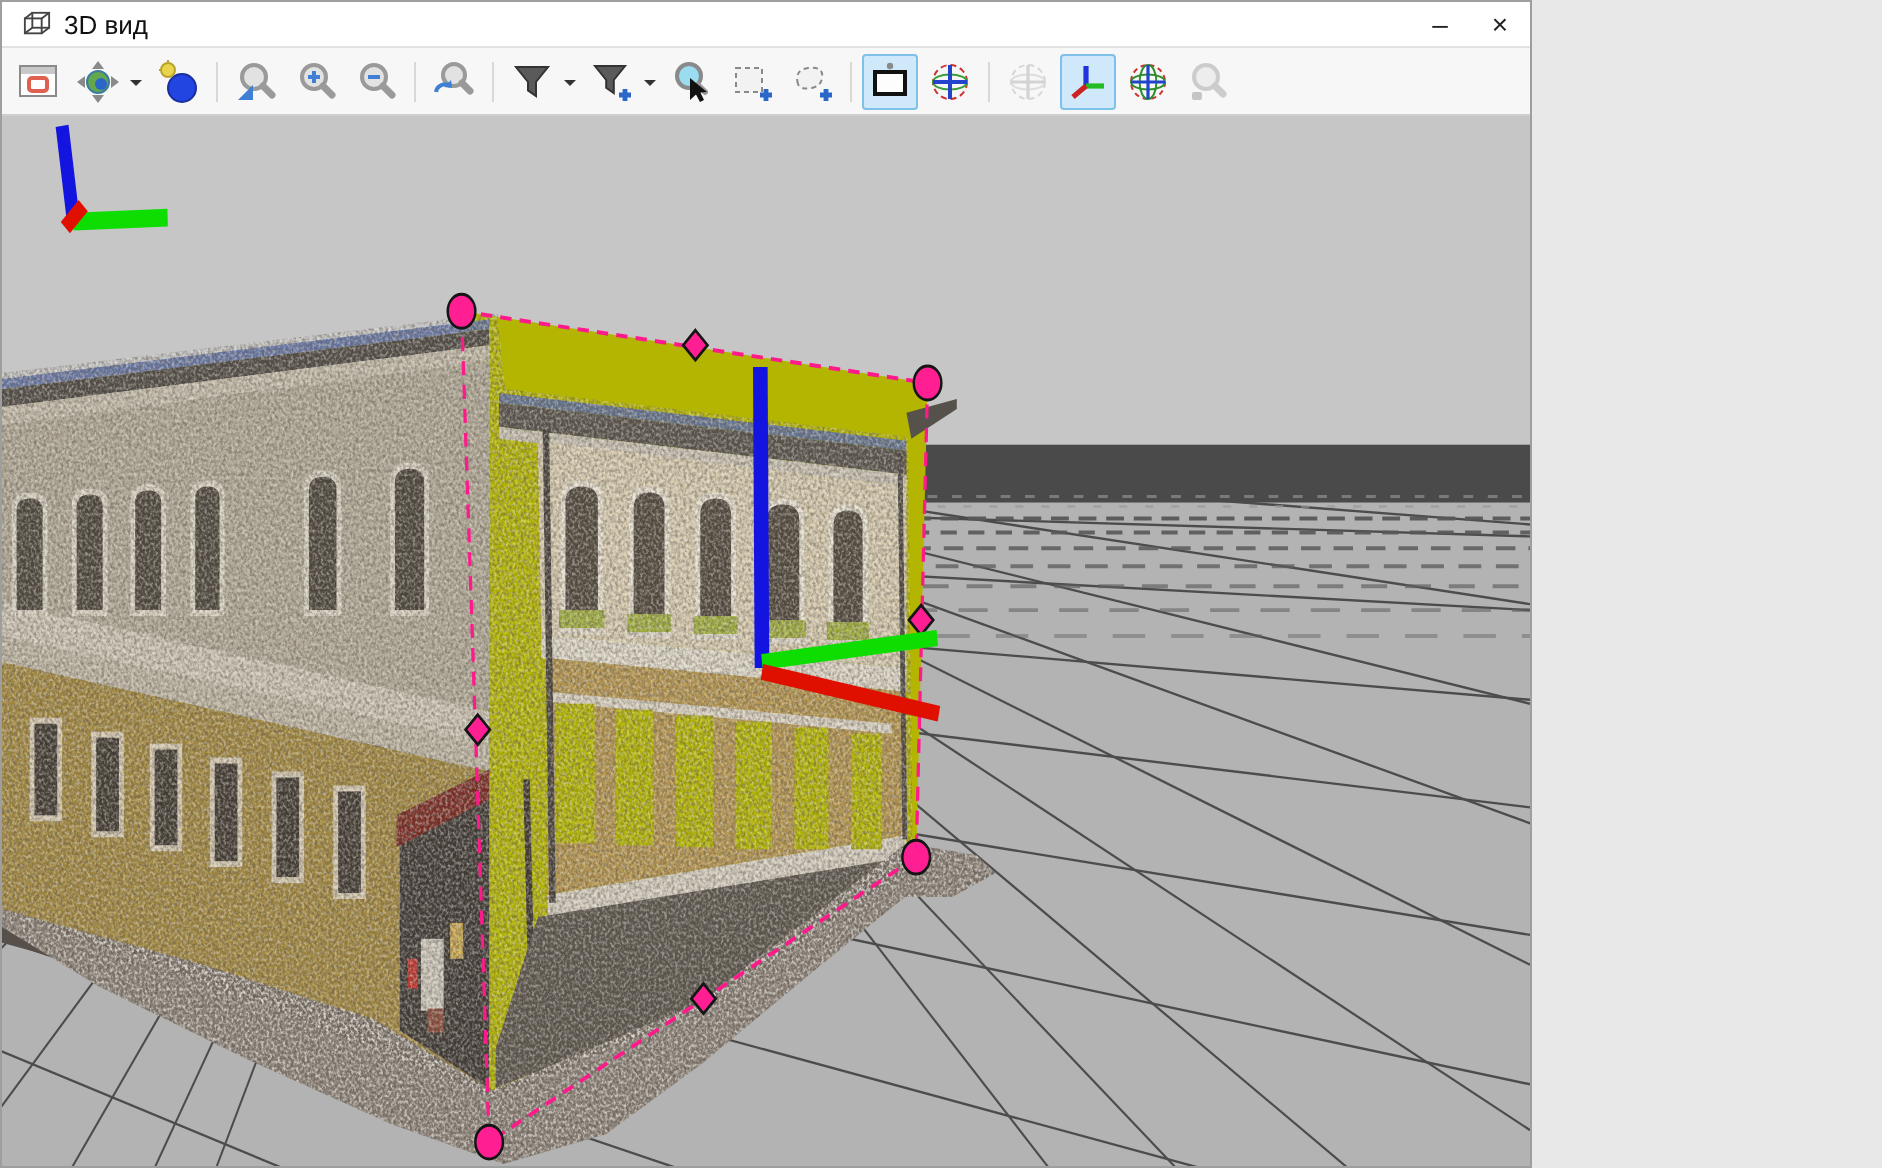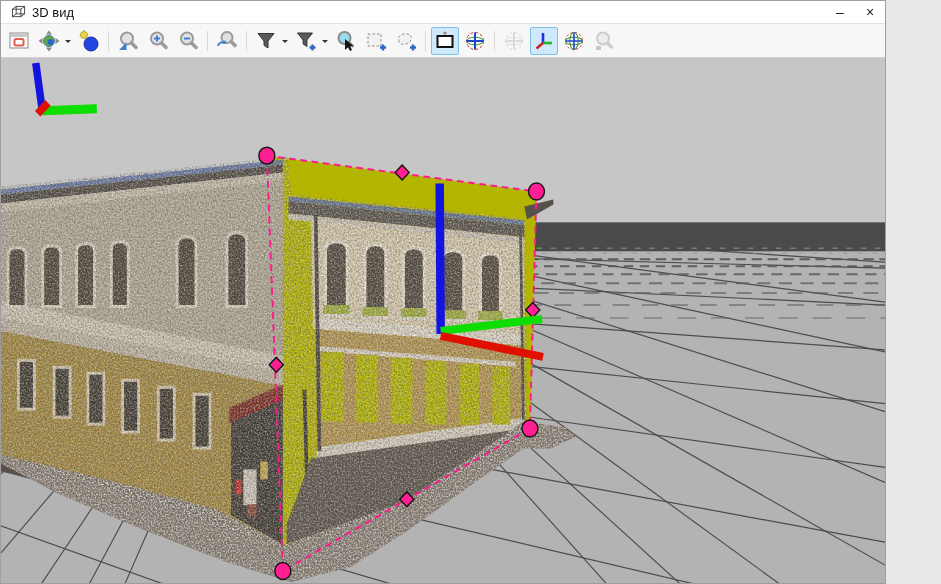--- a/index.html
+++ b/index.html
@@ -1,16 +1,16 @@
 <!DOCTYPE html>
 <html><head>
 <meta charset="utf-8">
 <style>
   html,body{margin:0;padding:0;background:#e8e8e8;}
-  .app{width:886px;height:584px;box-sizing:border-box;border:1px solid #9e9e9e;
+  .app{width:766px;height:584px;box-sizing:border-box;border:1px solid #9e9e9e;
        display:flex;flex-direction:column;background:#fff;
        font-family:"Liberation Sans",sans-serif;overflow:hidden;}
   .title-bar{height:22px;flex:0 0 22px;display:flex;align-items:center;
        background:#ffffff;border-bottom:1px solid #e2e2e2;}
   .title-icon{margin:0 6px 0 10px;display:flex;}
   .title-text{font-size:13px;color:#111;}
   .title-spacer{flex:1;}
   .win-btn{width:30px;height:22px;display:flex;align-items:center;justify-content:center;
        font-size:14px;color:#222;cursor:default;}
   .toolbar{height:33px;flex:0 0 33px;display:flex;align-items:center;background:#f7f7f7;

